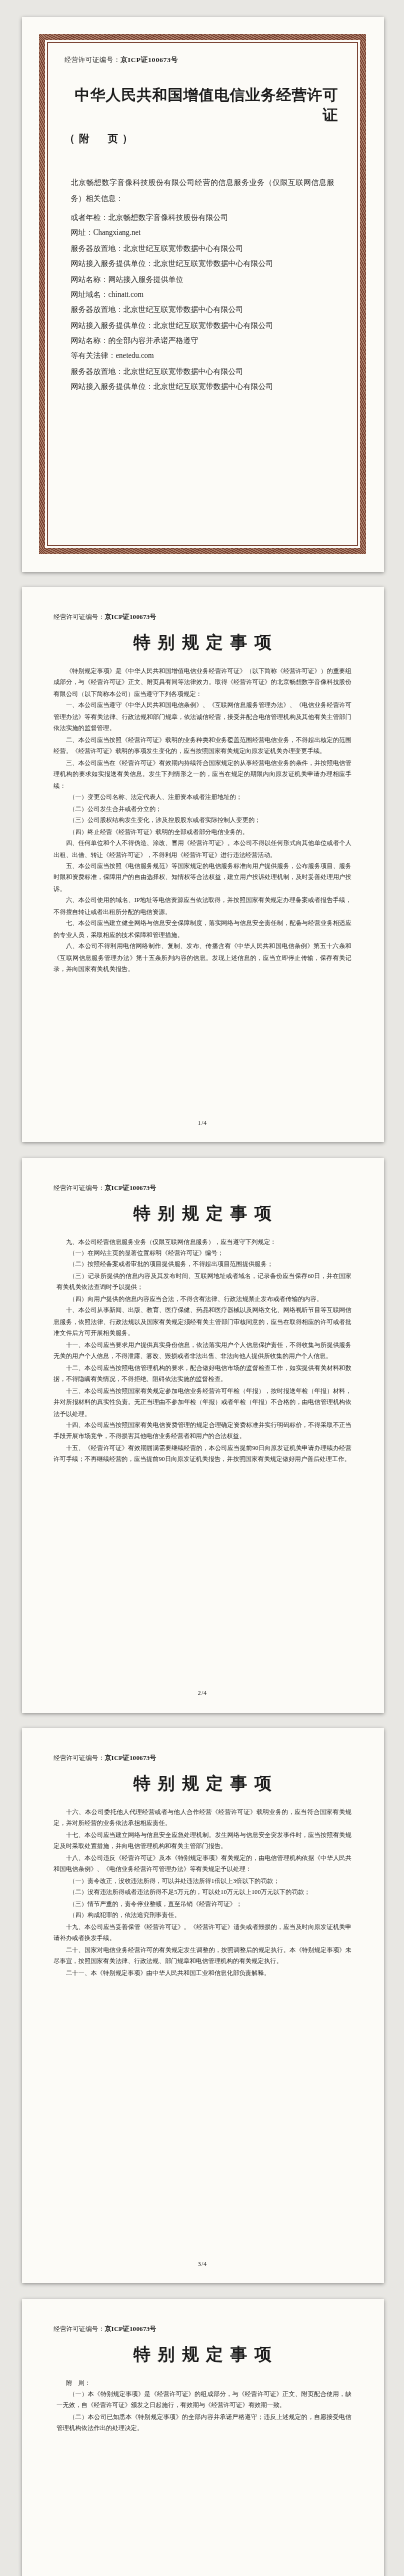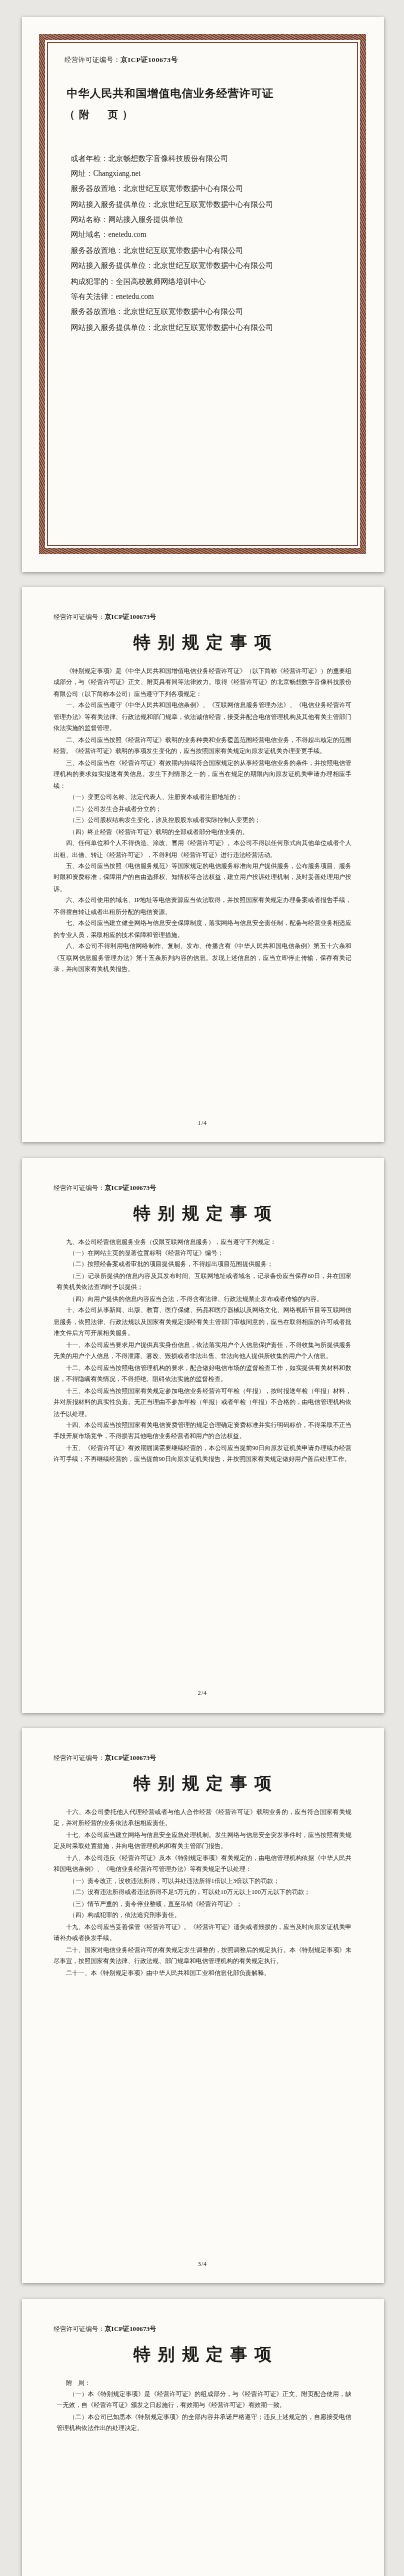--- a/index.html
+++ b/index.html
@@ -36,23 +36,23 @@
     border: 0.8px solid #7c4636;
     padding: 12.4px 16.5px;
     box-sizing: border-box;
   }
   .lic-no {
     font-size: 6.7px;
     letter-spacing: 0.3px;
   }
   .lic-no b { font-size: 7px; }
   .cover-title {
-    font-size: 11px;
+    font-size: 15px;
     font-weight: 700;
-    text-align: left;
+    text-align: right;
     letter-spacing: 0.5px;
     margin: 20.6px 2.1px 7.2px;
     line-height: 1.3;
   }
   .cover-subtitle {
     text-align: left;
     font-size: 10.3px;
     font-weight: 700;
     letter-spacing: 4.1px;
     margin-bottom: 29px;
@@ -116,30 +116,31 @@
 
   <section class="page">
     <div class="cover-frame">
       <div class="cover-frame-inner">
         <div class="lic-no">
           <span>经营许可证编号：</span><b>京ICP证100673号</b>
         </div>
         <h1 class="cover-title">中华人民共和国增值电信业务经营许可证</h1>
         <div class="cover-subtitle">（附　页）</div>
         <div class="cover-body">
+          <p class="cover-intro">北京畅想数字音像科技股份有限公司经营的信息服务业务（仅限互联网信息服务）相关信息：</p>
 
         <div class="cover-line">或者年检：北京畅想数字音像科技股份有限公司</div>
             <div class="cover-line">网址：Changxiang.net</div>
             <div class="cover-line">服务器放置地：北京世纪互联宽带数据中心有限公司</div>
             <div class="cover-line">网站接入服务提供单位：北京世纪互联宽带数据中心有限公司</div>
             <div class="cover-line">网站名称：网站接入服务提供单位</div>
-            <div class="cover-line">网址域名：enetedu.com</div>
+            <div class="cover-line">网址域名：chinatt.com</div>
             <div class="cover-line">服务器放置地：北京世纪互联宽带数据中心有限公司</div>
             <div class="cover-line">网站接入服务提供单位：北京世纪互联宽带数据中心有限公司</div>
-            <div class="cover-line">构成犯罪的：全国高校教师网络培训中心</div>
+            <div class="cover-line">网站名称：的全部内容并承诺严格遵守</div>
             <div class="cover-line">等有关法律：enetedu.com</div>
             <div class="cover-line">服务器放置地：北京世纪互联宽带数据中心有限公司</div>
             <div class="cover-line">网站接入服务提供单位：北京世纪互联宽带数据中心有限公司</div>
           </div>
       </div>
     </div>
   </section>
 
   <div id="annex-pages">
       <section class="page annex-page">

